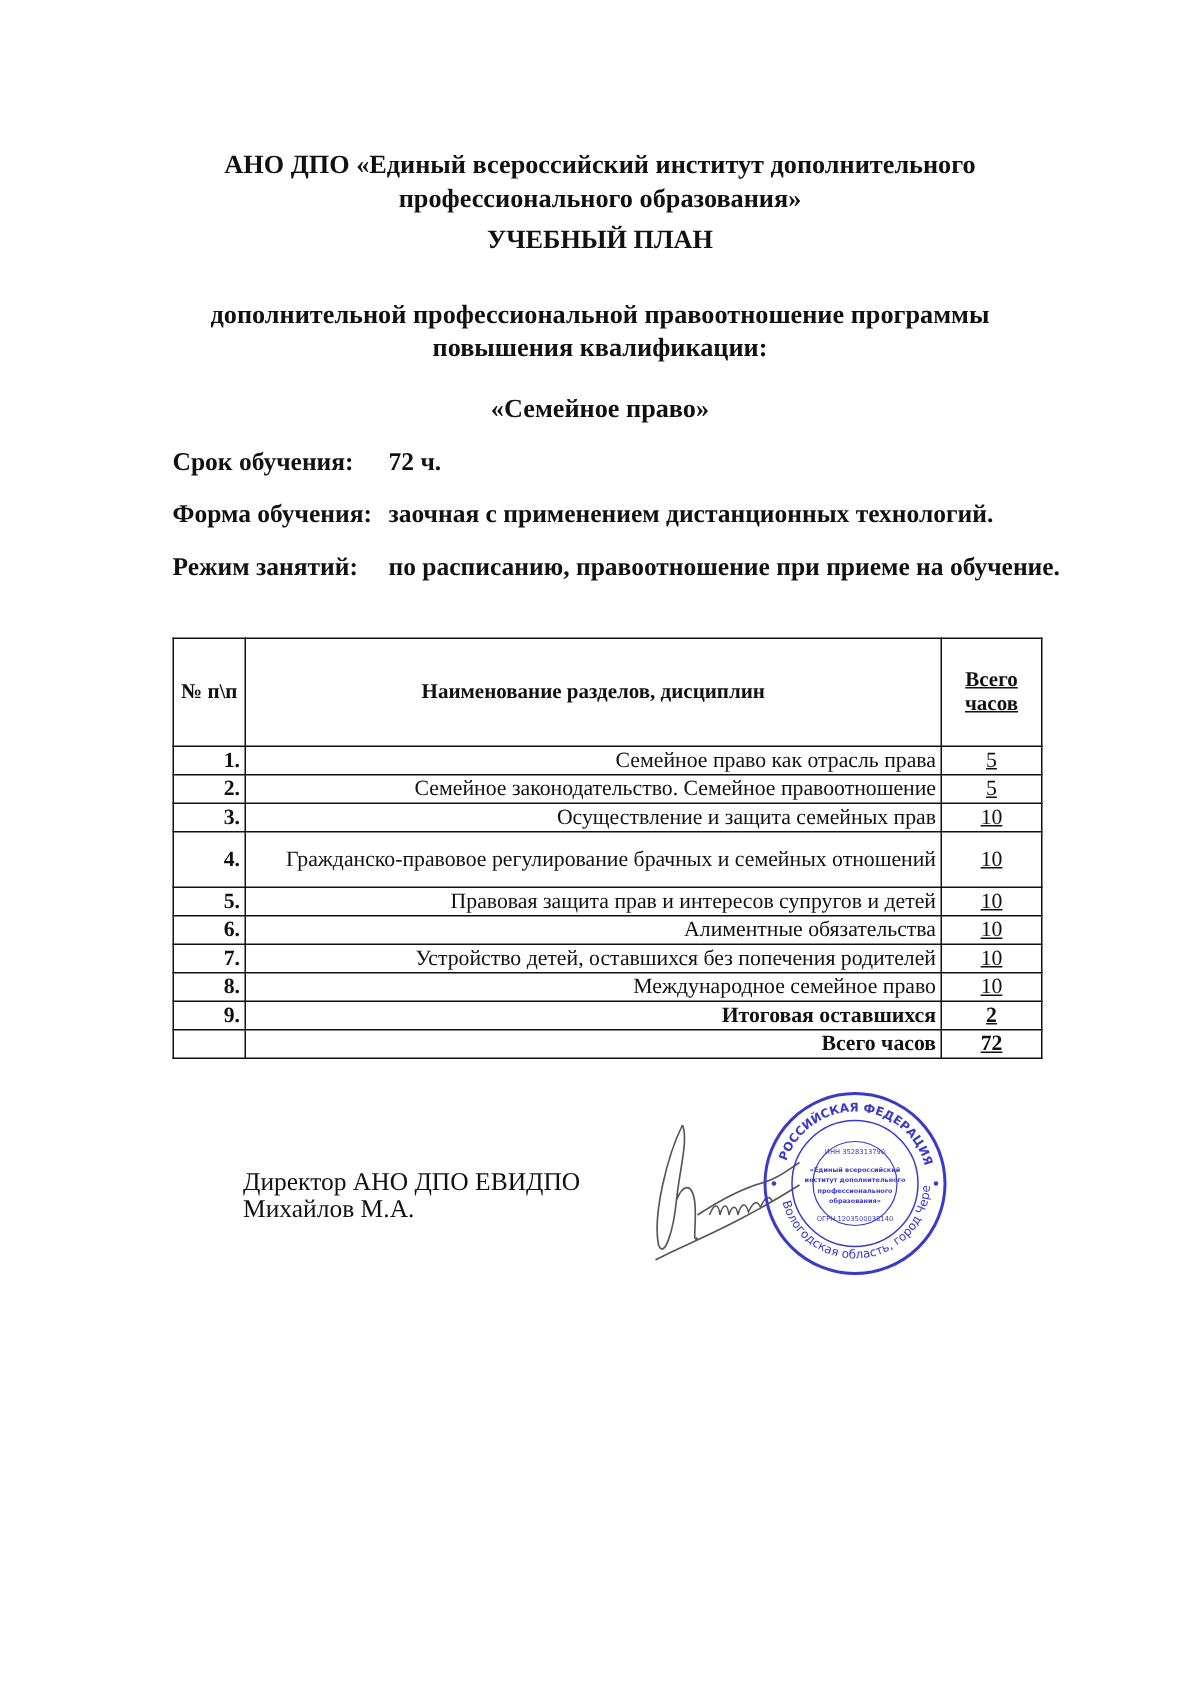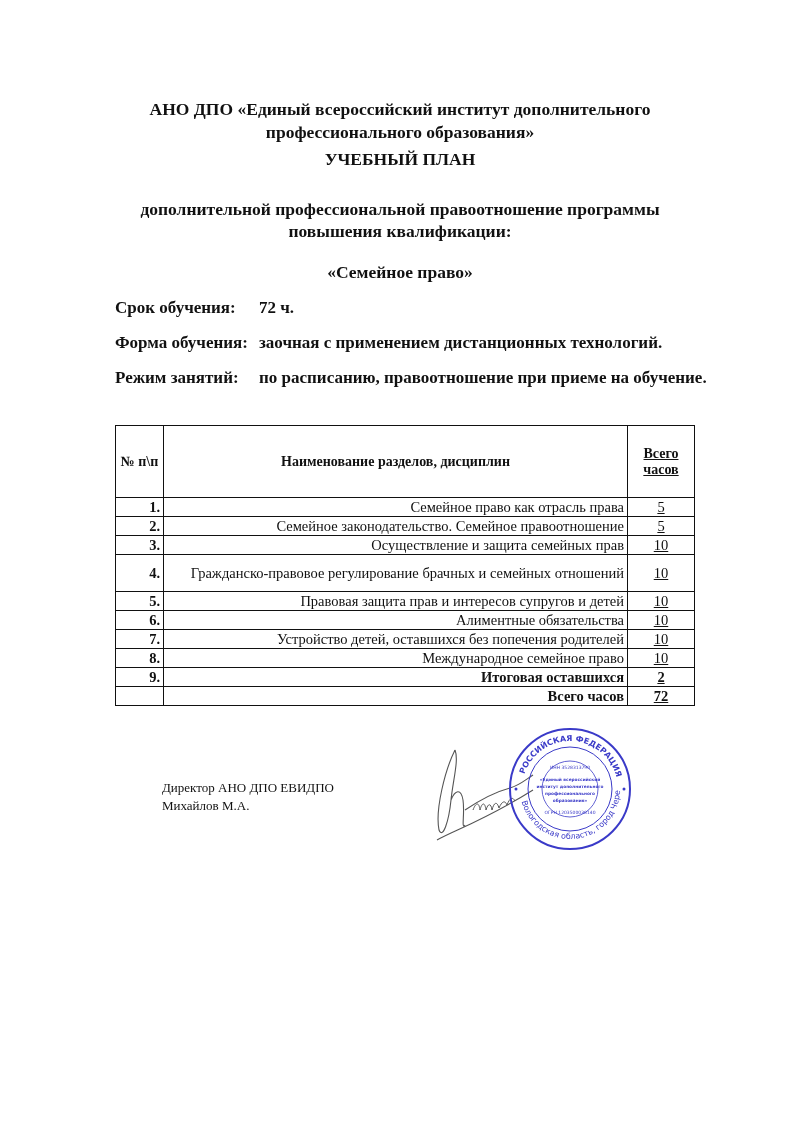--- a/index.html
+++ b/index.html
@@ -22,21 +22,21 @@
     table.plan td, table.plan th { border: 1.3px solid #111; padding: 0 3px; }
     table.plan th { font-weight: bold; height: 71px; font-size: 14px; }
     .c-num { width: 41px; text-align: right; font-weight: bold; }
     .c-hrs { width: 60px; text-align: center; text-decoration: underline; }
     th.c-num { text-align: center; padding: 0 1px; }
     table.plan td { height: 18px; line-height: 17px; }
     td.c-name { text-align: right; }
     tr.tall td { height: 36px; }
     tr.bold td { font-weight: bold; }
 
-    .signature-block { position: absolute; left: 162px; top: 779px; font-size: 13px; line-height: 18px; }
+    .signature-block { position: absolute; left: 162px; top: 779px; font-size: 17px; line-height: 18px; }
     .sig { position: absolute; left: 425px; top: 730px; width: 110px; height: 120px; }
     .stamp { position: absolute; left: 508px; top: 727px; width: 124px; height: 124px; }
   </style>
 </head>
 <body>
 
 <div class="center org">
   <div>АНО ДПО «Единый всероссийский институт дополнительного</div>
   <div>профессионального образования»</div>
 </div>

